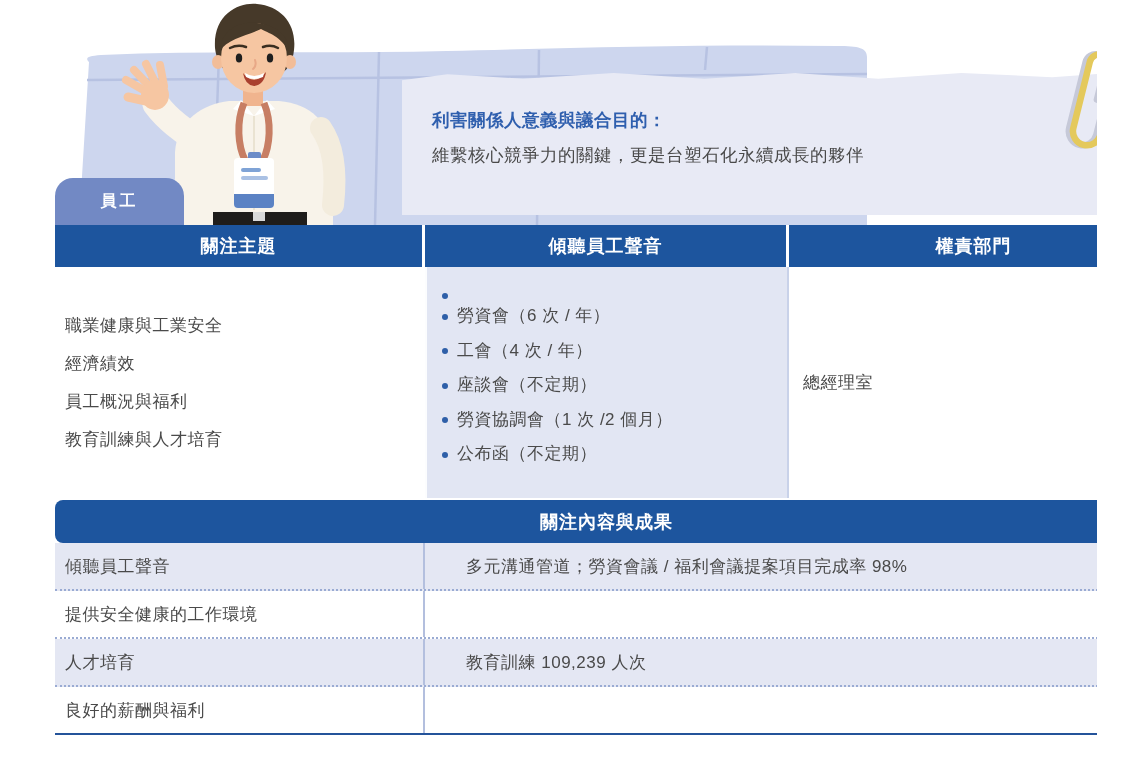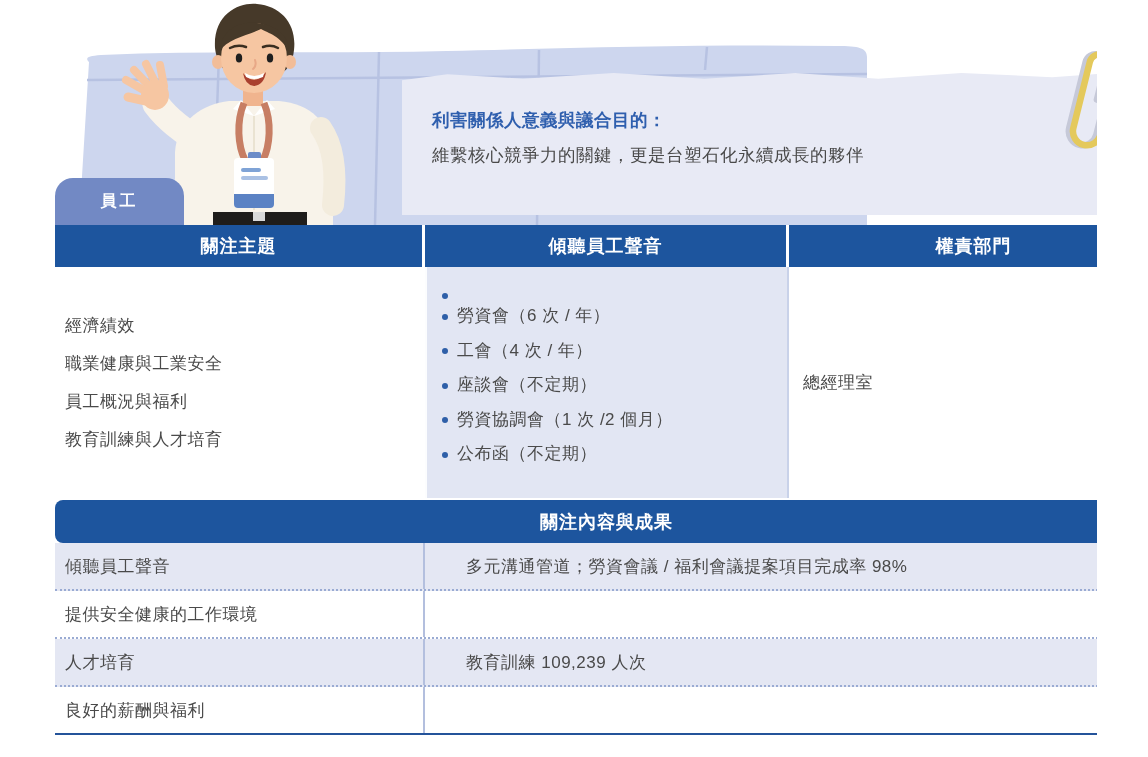--- a/index.html
+++ b/index.html
@@ -157,22 +157,22 @@
   <div class="tables">
 
     <div class="thead">
       <div class="th th1">關注主題</div>
       <div class="th th2">傾聽員工聲音</div>
       <div class="th th3">權責部門</div>
     </div>
 
     <div class="tbody">
       <div class="cell cell-topics">
+        <div>職業健康與工業安全</div>
         <div>經濟績效</div>
-        <div>職業健康與工業安全</div>
         <div>員工概況與福利</div>
         <div>教育訓練與人才培育</div>
       </div>
       <div class="cell cell-channels">
         <div class="li">
             <span class="bullet"></span>
           </div>
         <div class="li">
             <span class="bullet"></span>
             <span>勞資會（6 次 / 年）</span>

